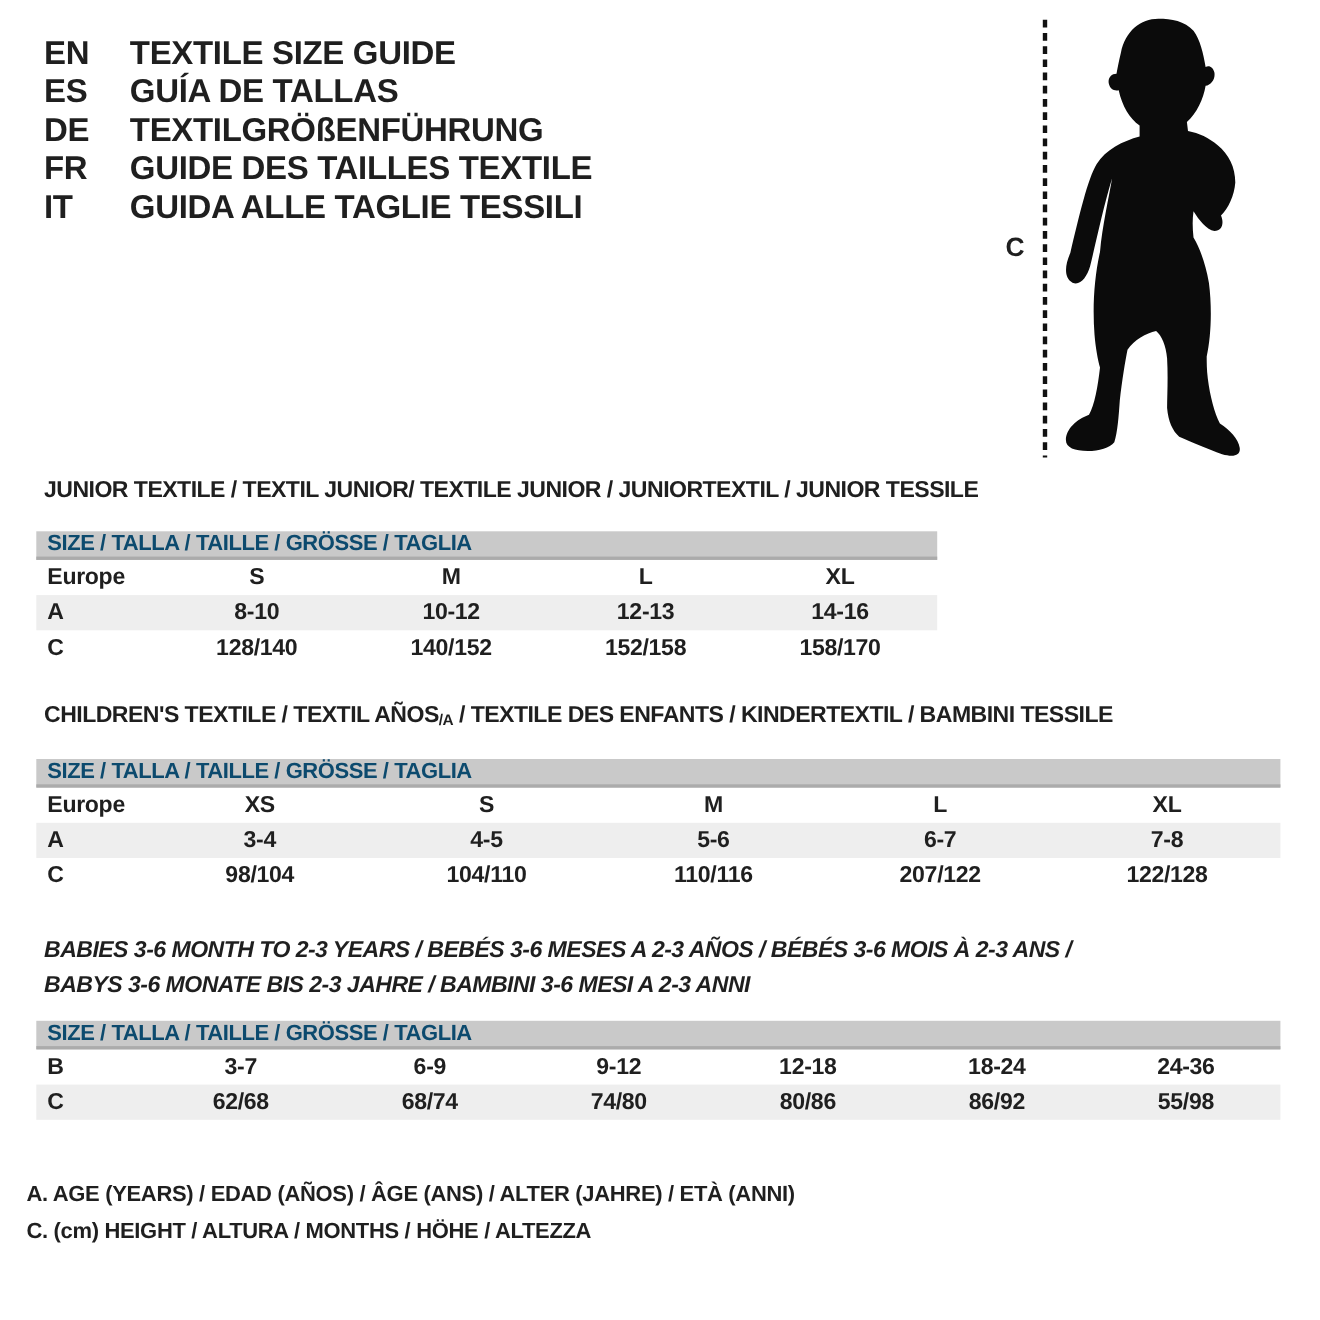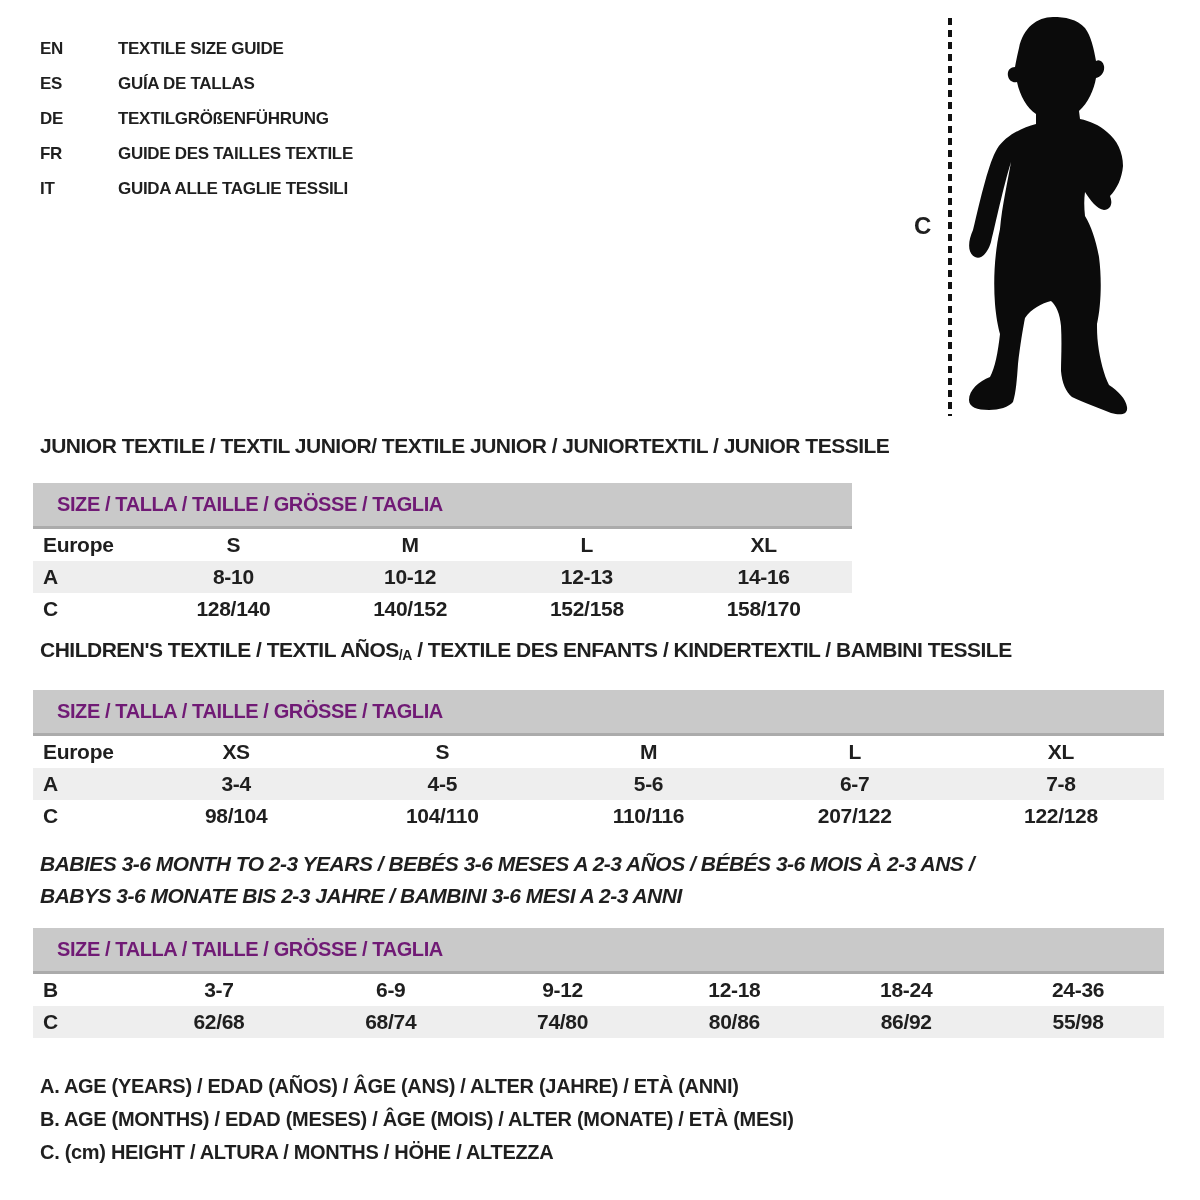--- a/index.html
+++ b/index.html
@@ -4,44 +4,44 @@
 <style>
   html,body{margin:0;padding:0;}
   body{
     width:1200px;height:1200px;position:relative;overflow:hidden;
     background:#ffffff;color:#1f1f1f;
     font-family:"Liberation Sans","DejaVu Sans",sans-serif;
     font-weight:700;letter-spacing:-0.3px;
   }
   
   .langs{position:absolute;left:40px;top:31px;}
-  .lang-row{display:flex;height:35px;align-items:center;font-size:17px;}
+  .lang-row{display:flex;height:35px;align-items:center;font-size:30px;}
   .lang-code{width:78px;}
   
   .figure{position:absolute;left:900px;top:0;width:300px;height:430px;}
   .figure svg{position:absolute;left:0;top:0;}
   .height-label{position:absolute;left:14px;top:212px;font-size:24px;}
   
   .sec-title{position:absolute;left:40px;font-size:21px;letter-spacing:-0.5px;white-space:nowrap;}
   .sub-a{font-size:14px;position:relative;top:3px;letter-spacing:-0.5px;}
   .two-line{line-height:32px;}
   
   .table{position:absolute;left:33px;}
-  .size-bar{height:46px;background:#c9c9c9;border-bottom:3px solid #ababab;
-    box-sizing:border-box;display:flex;align-items:center;padding-left:24px;
-    font-size:20px;color:#701a75;letter-spacing:-0.4px;}
+  .size-bar{height:26px;background:#c9c9c9;border-bottom:3px solid #ababab;
+    box-sizing:border-box;display:flex;align-items:center;padding-left:10px;
+    font-size:20px;color:#0c4a6e;letter-spacing:-0.4px;}
   .trow{display:flex;height:32px;align-items:center;font-size:21px;}
   .trow.alt{background:#eeeeee;}
   .tlabel{padding-left:10px;box-sizing:border-box;}
   .t1{width:819px;} .t1 .tlabel{width:112px;}
   .t2{width:1131px;} .t2 .tlabel{width:100px;}
   .t3{width:1131px;} .t3 .tlabel{width:100px;}
   .tcell{flex:1;text-align:center;}
   
-  .legend{position:absolute;left:40px;top:1070px;}
+  .legend{position:absolute;left:24px;top:1070px;}
   .legend-line{height:33px;display:flex;align-items:center;font-size:20px;white-space:nowrap;}
 </style>
 </head>
 <body>
 
 <div class="langs">
   <div class="lang-row">
     <span class="lang-code">EN</span>
     <span>TEXTILE SIZE GUIDE</span>
   </div>
@@ -204,15 +204,14 @@
     <div class="tcell">68/74</div>
     <div class="tcell">74/80</div>
     <div class="tcell">80/86</div>
     <div class="tcell">86/92</div>
     <div class="tcell">55/98</div>
   </div>
 </div>
 
 <div class="legend">
   <div class="legend-line">A. AGE (YEARS) / EDAD (AÑOS) / ÂGE (ANS) / ALTER (JAHRE) / ETÀ (ANNI)</div>
-  <div class="legend-line">B. AGE (MONTHS) / EDAD (MESES) / ÂGE (MOIS) / ALTER (MONATE) / ETÀ (MESI)</div>
   <div class="legend-line">C. (cm) HEIGHT / ALTURA / MONTHS / HÖHE / ALTEZZA</div>
 </div>
 
 </body></html>

